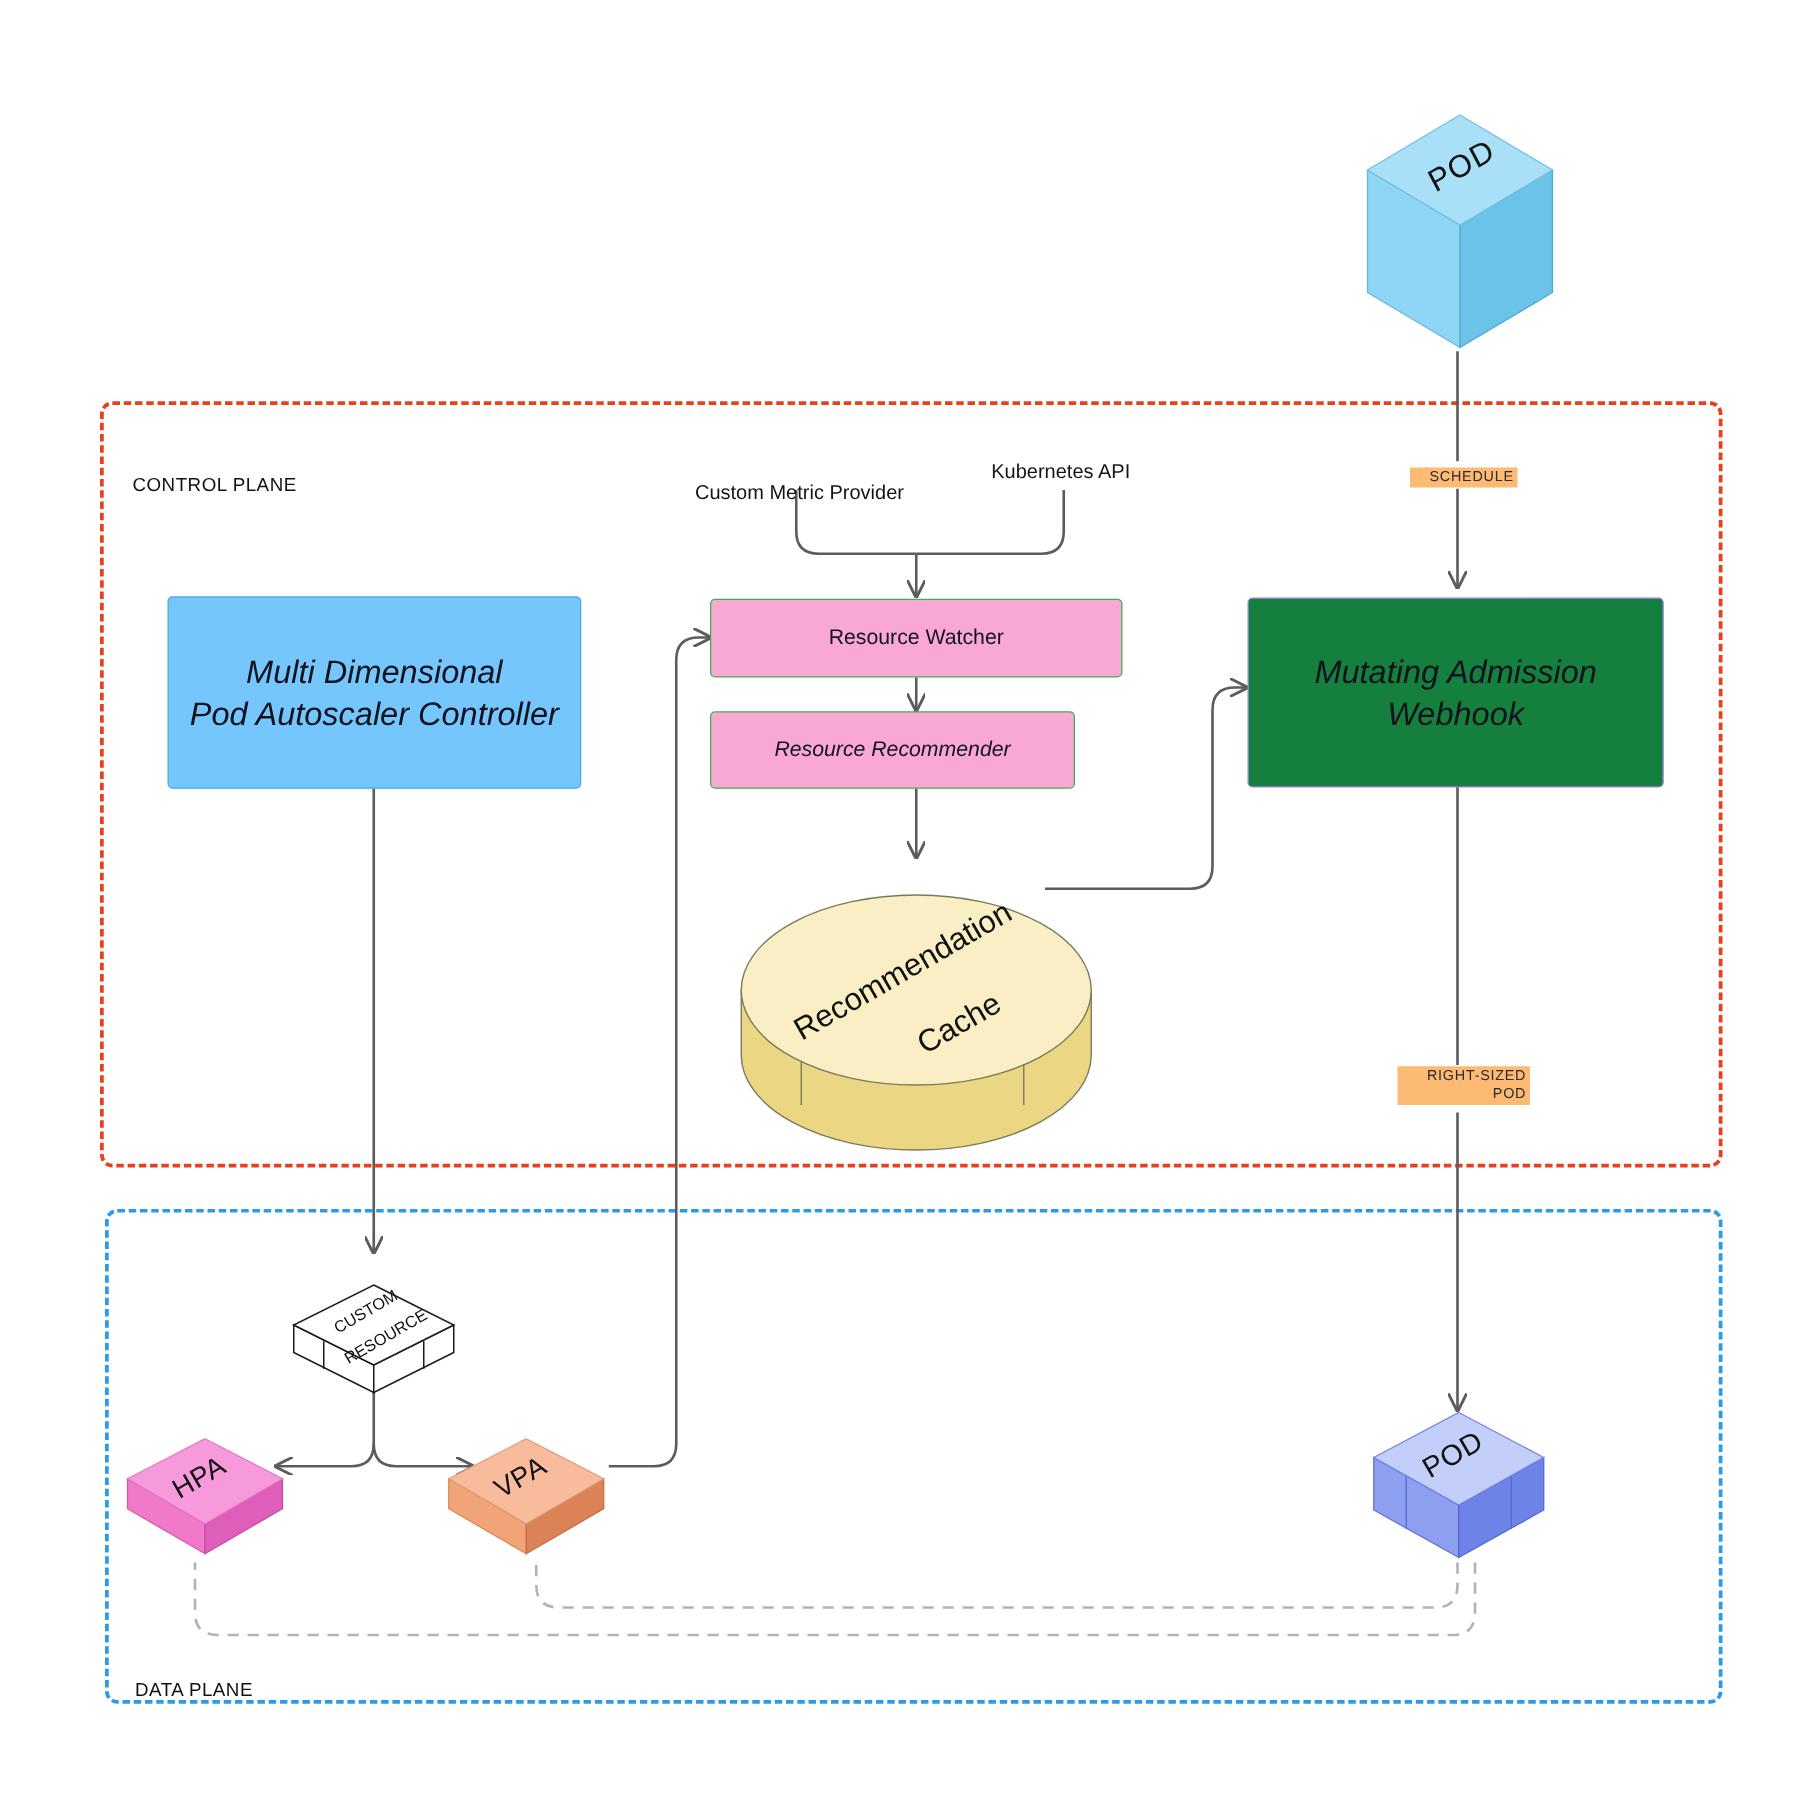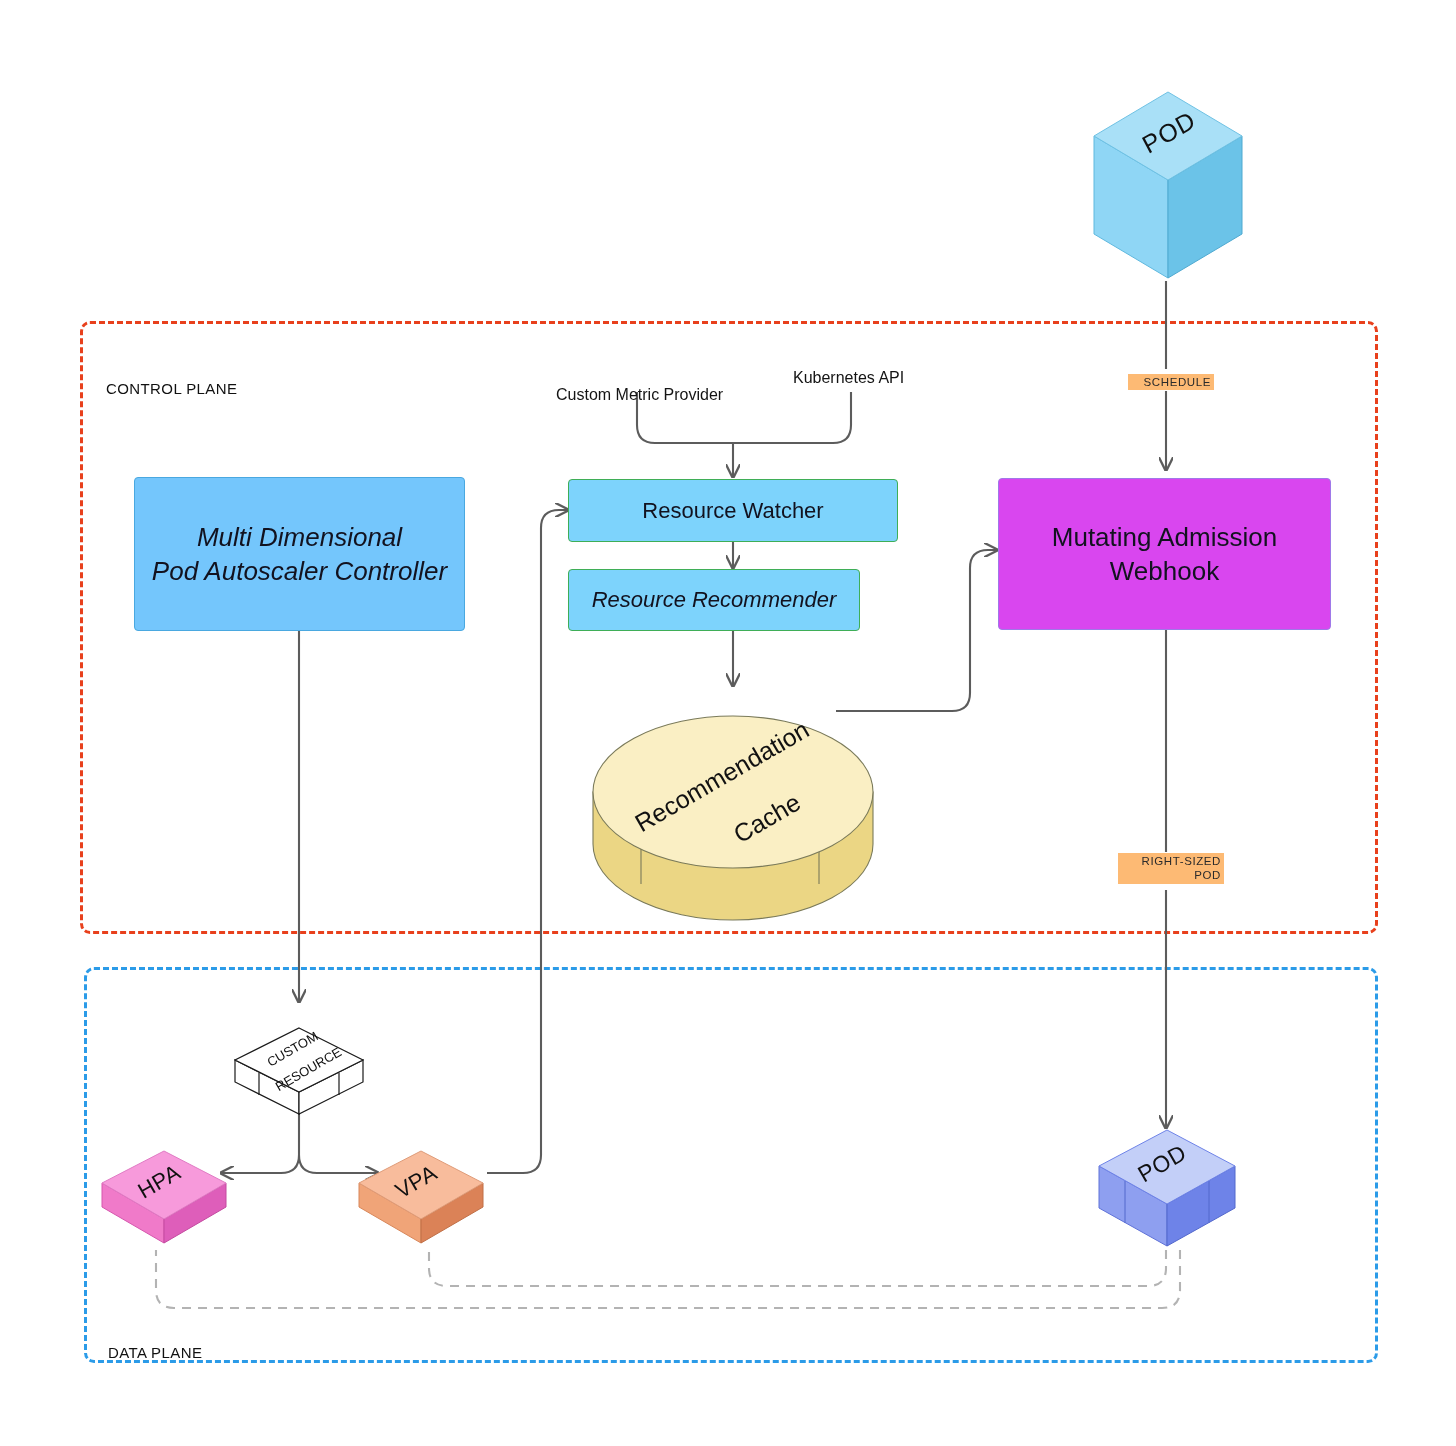--- a/index.html
+++ b/index.html
@@ -59,28 +59,29 @@
     line-height: 1.32;
     white-space: pre-line;
   }
   .node-mdpa {
     background: #74C6FC;
     border: 1.4px solid #4aa8e0;
     font-size: 26px;
     font-style: italic;
   }
   .node-green {
-    background: #7dd3fc;
+    background: #f9a8d4;
     border: 1.4px solid #3fae57;
-    font-size: 22px;
+    font-size: 17px;
   }
   .node-purple {
-    background: #d946ef;
+    background: #15803d;
     border: 1.4px solid #9f79e8;
     font-size: 26px;
+    font-style: italic;
   }
   
   .edge-label {
     position: absolute;
     font-size: 11.5px;
     color: #2b2b2b;
     letter-spacing: 0.6px;
     text-align: right;
     white-space: pre-line;
     line-height: 1.25;

